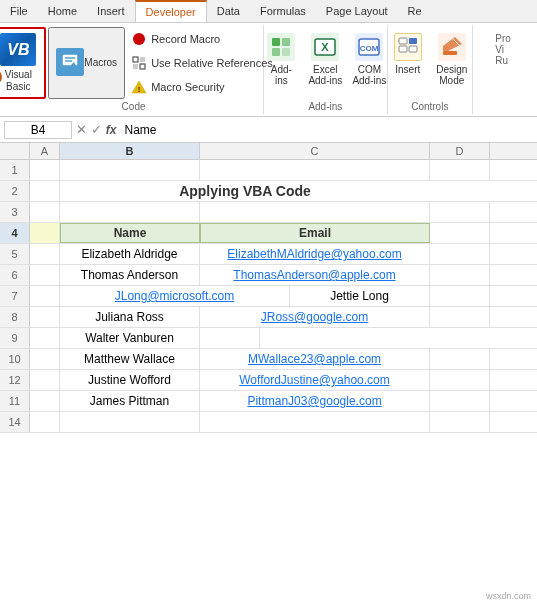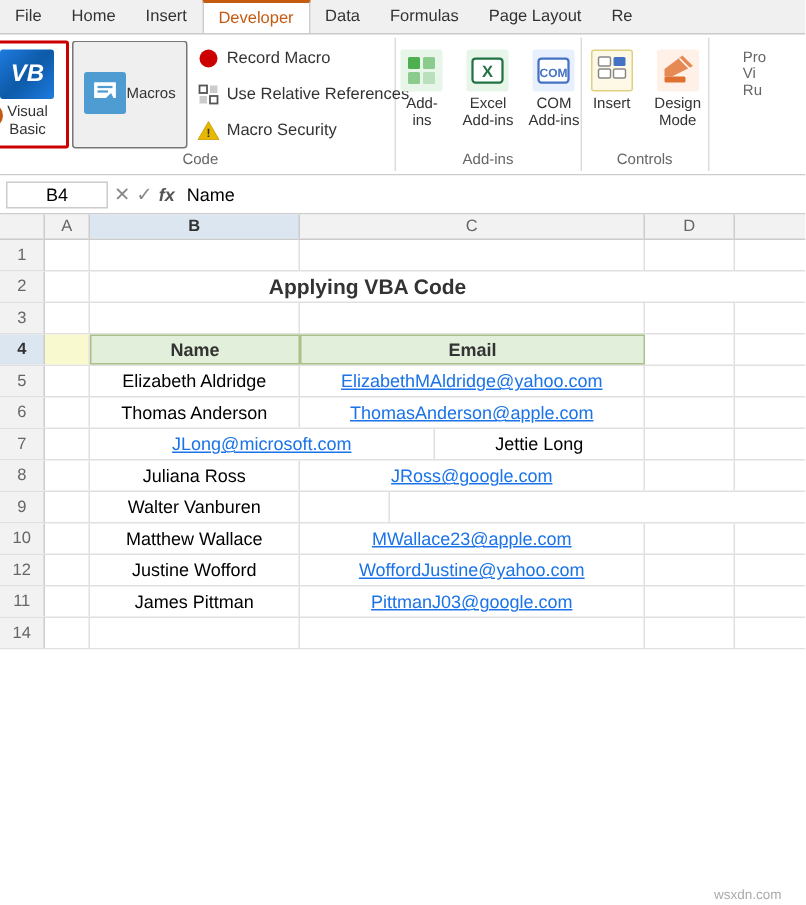--- a/index.html
+++ b/index.html
@@ -466,13 +466,13 @@
   <div class="sheet-row">
     <div class="row-num">14</div>
     <div class="cell cell-a"></div>
     <div class="cell cell-b" style="justify-content:center;"></div>
     <div class="cell cell-c"></div>
     <div class="cell cell-d"></div>
   </div>
 
 </div>
 
-<div style="position:fixed;bottom:2px;right:16px;font-size:9px;color:#aaa;">wsxdn.com</div>
+<div style="position:fixed;bottom:2px;right:6px;font-size:9px;color:#aaa;">wsxdn.com</div>
 
 </body></html>

